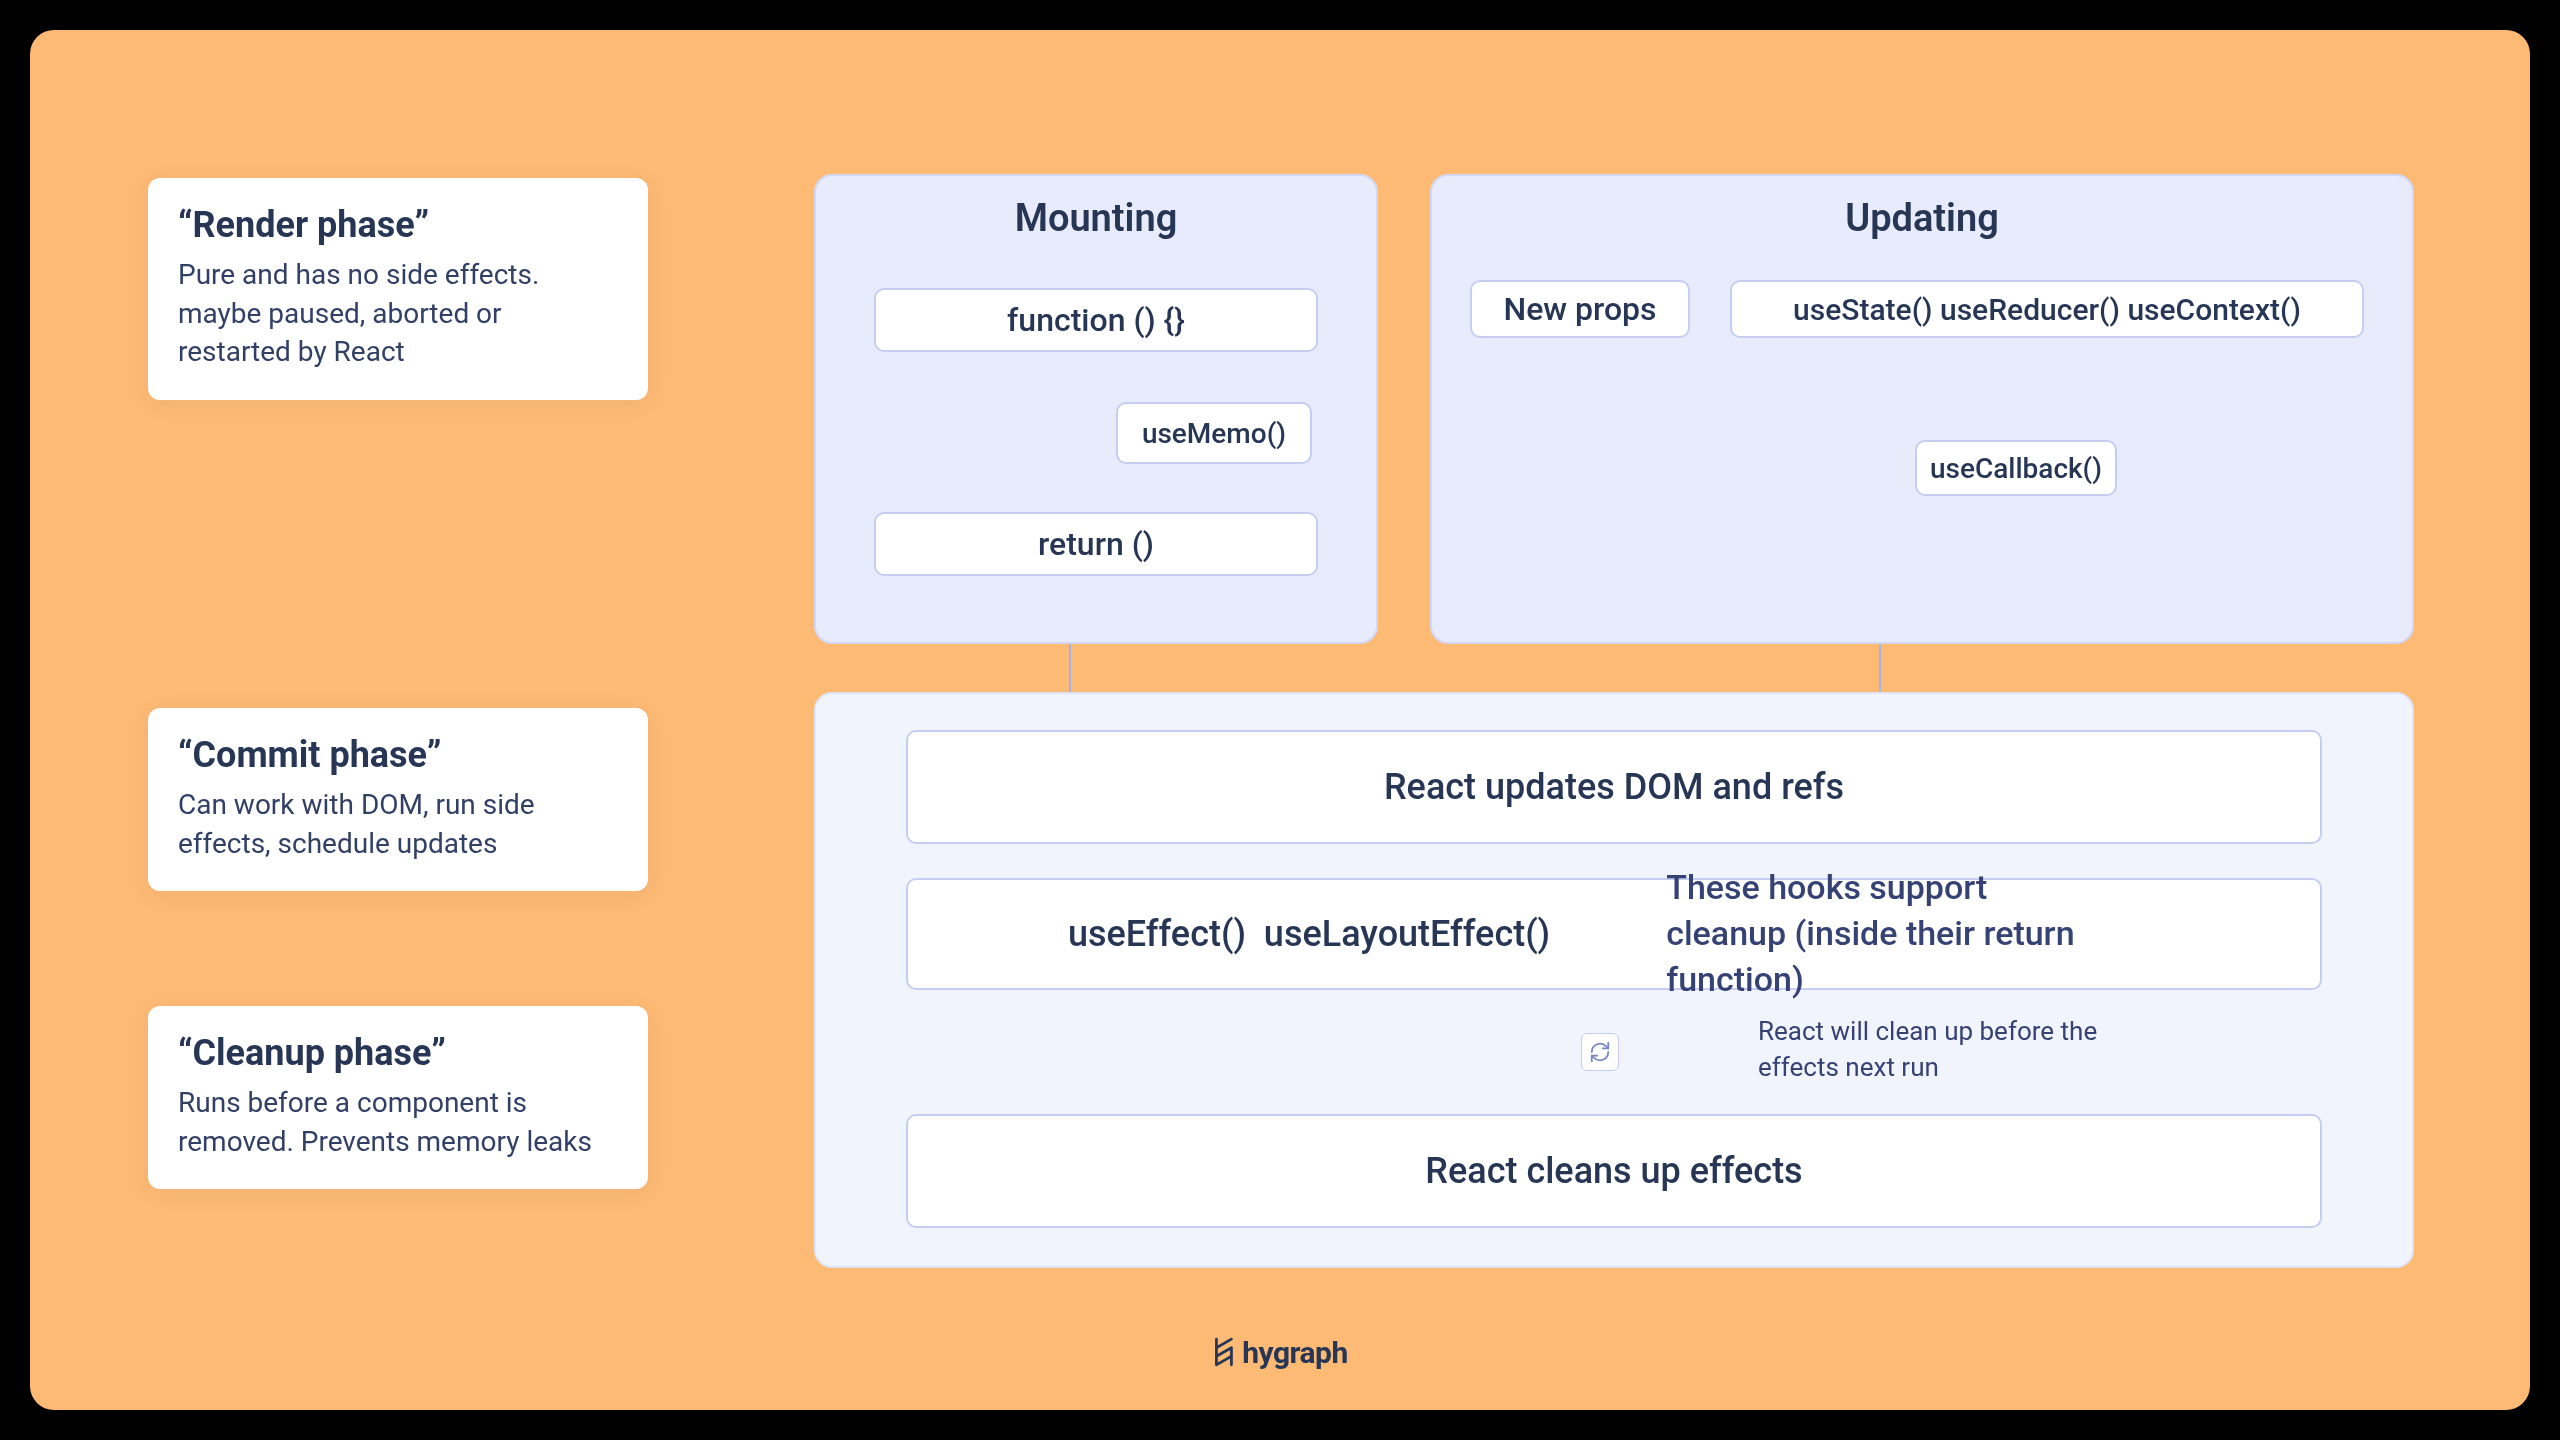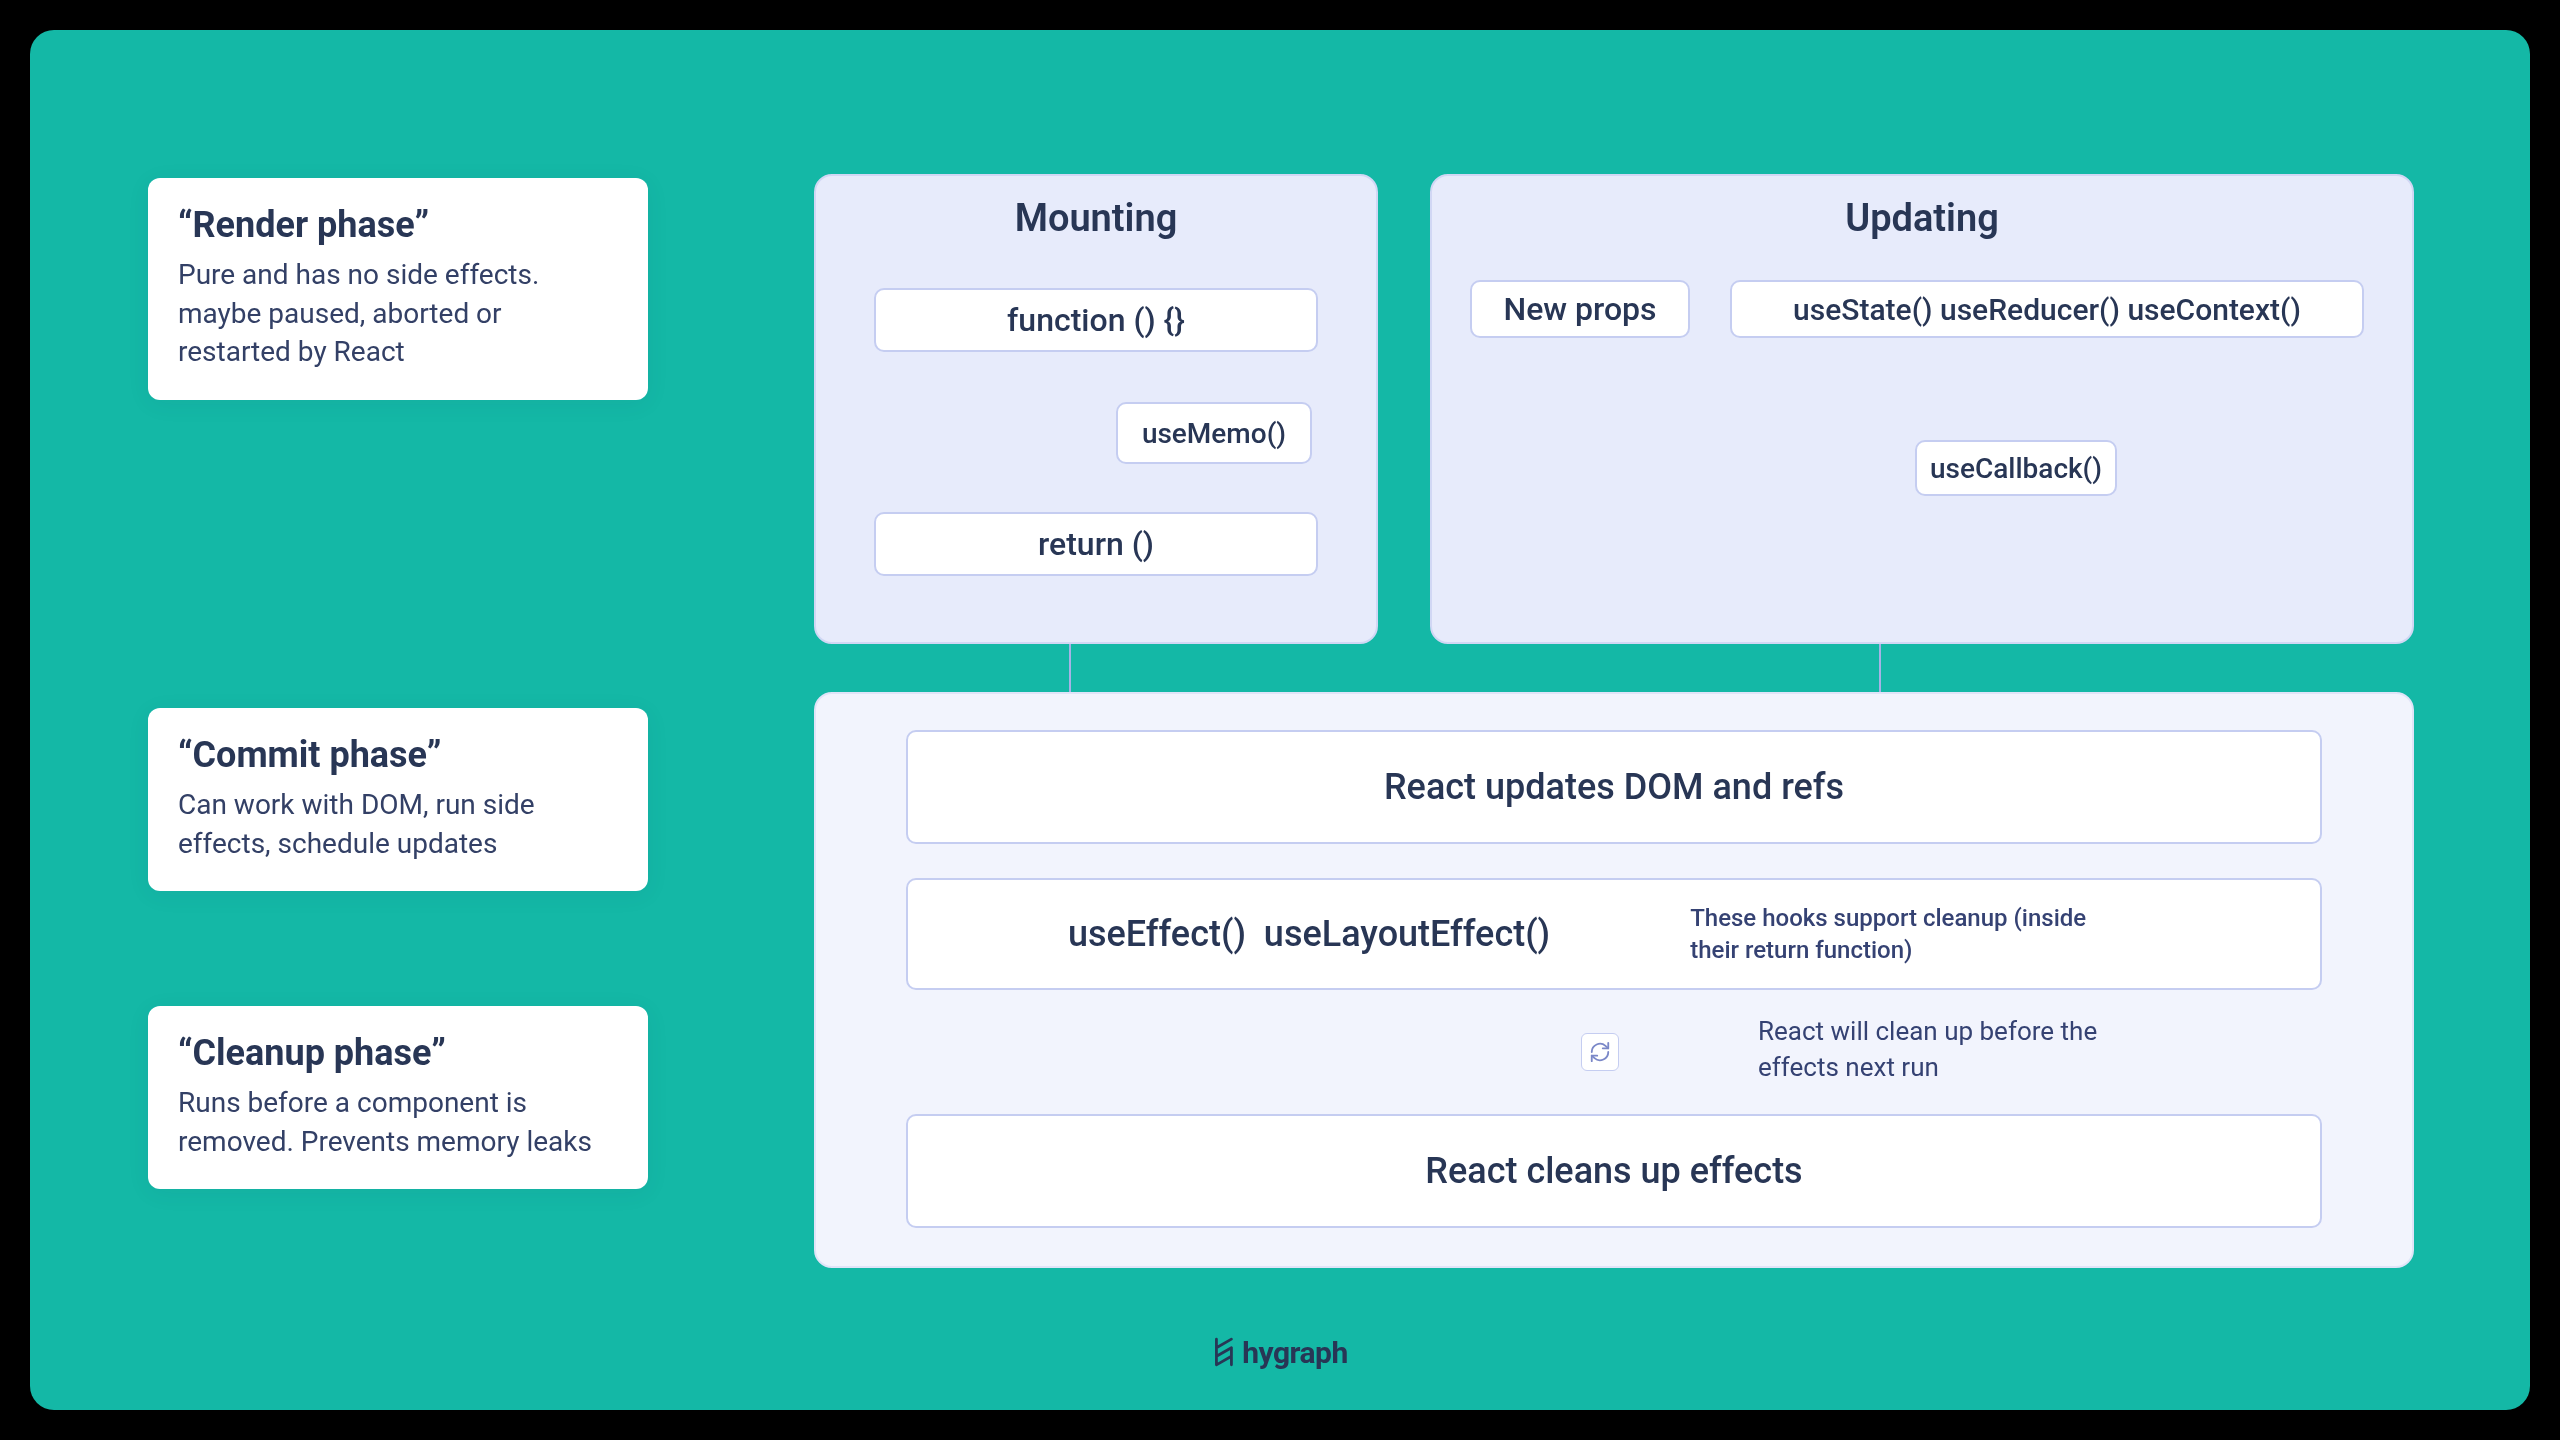--- a/index.html
+++ b/index.html
@@ -8,21 +8,21 @@
     background: #000;
     width: 2560px;
     height: 1440px;
     display: flex;
     align-items: center;
     justify-content: center;
   }
   .canvas {
     width: 2500px;
     height: 1380px;
-    background: #14b8a6;
+    background: #fdba74;
     border-radius: 24px;
     position: relative;
     overflow: hidden;
   }
   .svg-layer {
     position: absolute;
     inset: 0;
     pointer-events: none;
     z-index: 0;
   }
@@ -186,21 +186,21 @@
   <div class="node" style="left:1440px; top:250px; width:220px; height:58px;">New props</div>
   <div class="node" style="left:1700px; top:250px; width:634px; height:58px; font-size:30px;">useState() useReducer() useContext()</div>
   <div class="node node-sm" style="left:1885px; top:410px; width:202px; height:56px;">useCallback()</div>
 
   <div class="lower-panel" style="left:784px; top:662px; width:1600px; height:576px;"></div>
 
   <div class="wide-node" style="left:876px; top:700px; width:1416px; height:114px;">React updates DOM and refs</div>
 
   <div class="wide-node" style="left:876px; top:848px; width:1416px; height:112px; justify-content:flex-start; padding-left:160px; gap:40px;">
     <span style="font-size:36px;">useEffect()&nbsp;&nbsp;useLayoutEffect()</span>
-    <span class="annotation" style="position:static; margin-left:100px; font-size:24px; width:440px; white-space:normal; line-height:1.35;">These hooks support cleanup (inside their return function)</span>
+    <span class="annotation" style="position:static; margin-left:76px; font-size:34px; width:440px; white-space:normal; line-height:1.35;">These hooks support cleanup (inside their return function)</span>
   </div>
 
   <div class="wide-node" style="left:876px; top:1084px; width:1416px; height:114px;">React cleans up effects</div>
 
   <div class="sync-icon" style="left:1551px; top:1003px;">
     <svg width="22" height="22" viewBox="0 0 24 24" fill="none" stroke="currentColor" stroke-width="2" stroke-linecap="round" stroke-linejoin="round">
       <path d="M21 2v6h-6"></path>
         <path d="M3 12a9 9 0 0 1 15-6.7L21 8"></path>
       <path d="M3 22v-6h6"></path>
         <path d="M21 12a9 9 0 0 1-15 6.7L3 16"></path>

